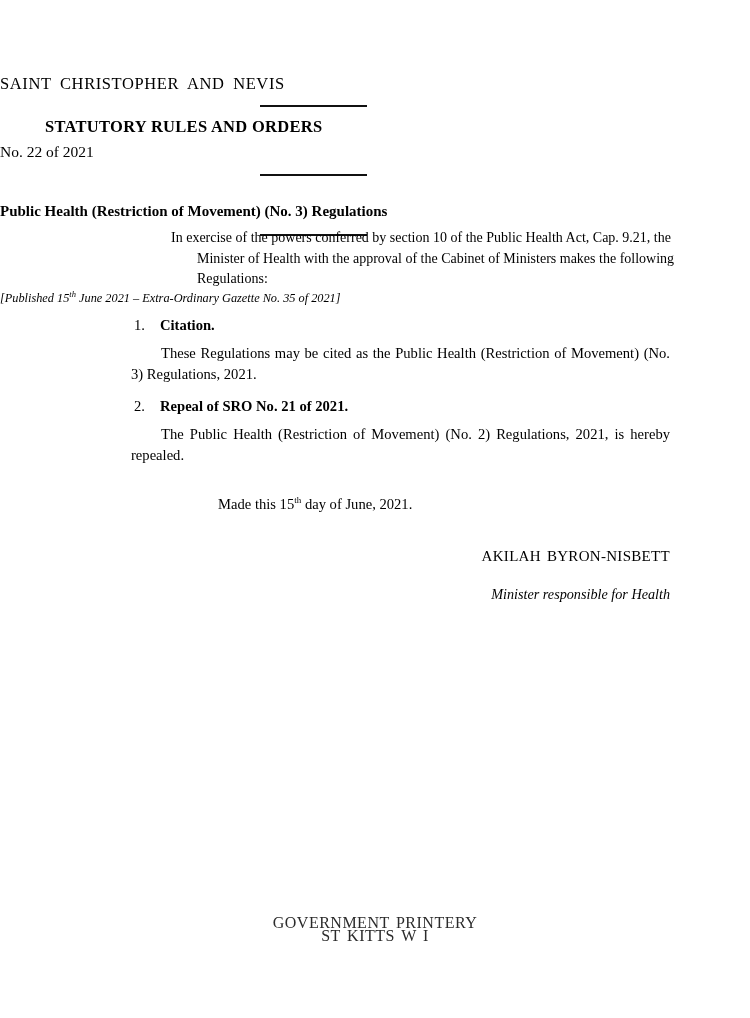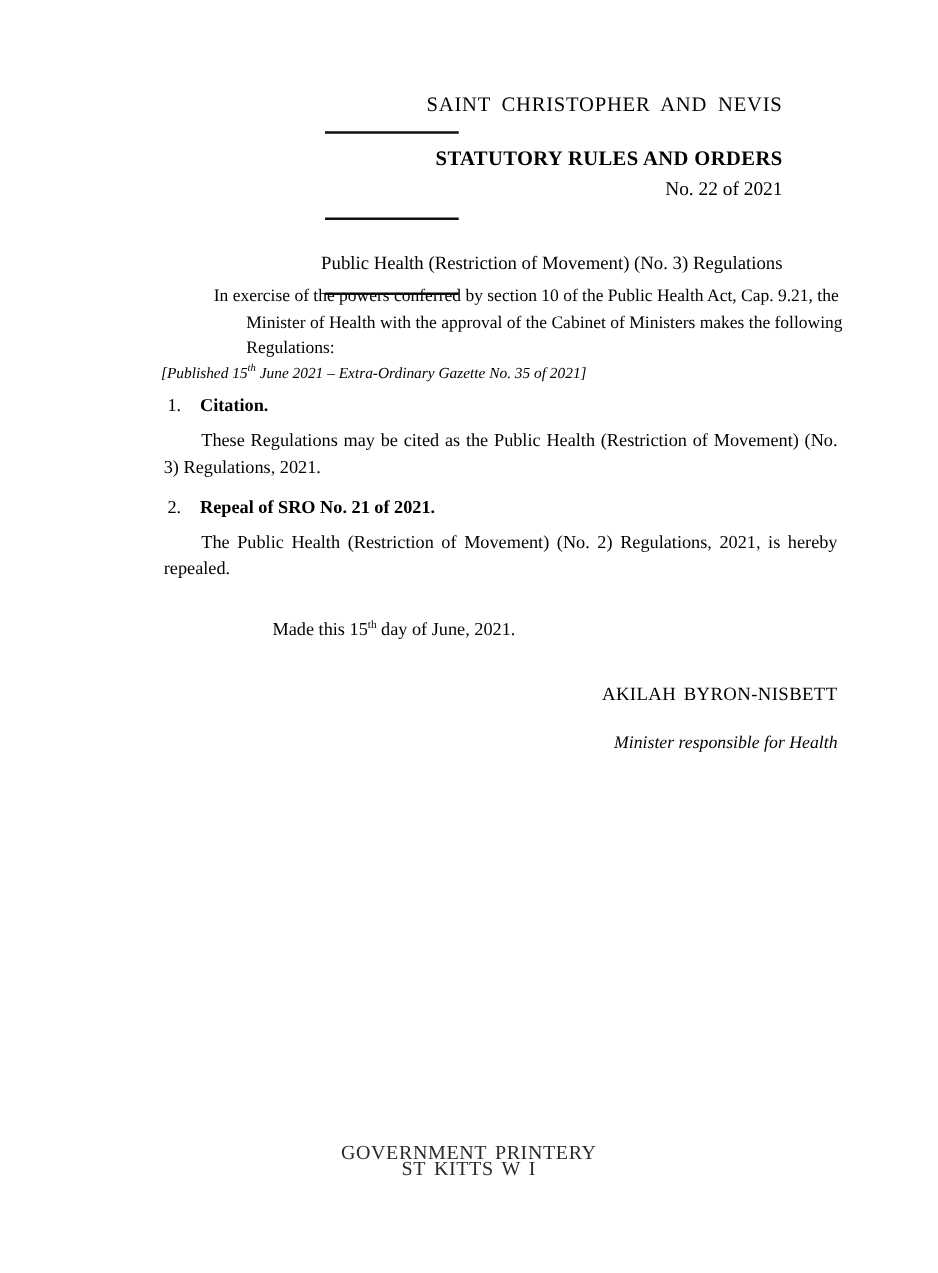--- a/index.html
+++ b/index.html
@@ -23,21 +23,21 @@
     height: 1018px;
     overflow: hidden;
   }
 
   
   .header {
     position: absolute;
     left: 0;
     top: 74px;
     width: 626px;
-    text-align: right;
+    text-align: left;
   }
 
   .country-line {
     font-size: 16.5px;
     letter-spacing: 0.6px;
     word-spacing: 4px;
     line-height: 20px;
   }
 
   .rule {
@@ -61,21 +61,21 @@
 
   .number-line {
     font-size: 15.5px;
     font-weight: normal;
     line-height: 20px;
     margin-top: 5px;
   }
 
   .doc-title {
     font-size: 15px;
-    font-weight: normal;
+    font-weight: bold;
     line-height: 20px;
     margin-top: 25px;
   }
 
   
   .preamble {
     position: absolute;
     left: 171px;
     top: 228px;
     width: 500px;
@@ -86,21 +86,21 @@
   }
   .preamble .first-line-pull {
     margin-left: -26px;
   }
 
   .published {
     position: absolute;
     left: 0;
     top: 290px;
     width: 598px;
-    text-align: center;
+    text-align: left;
     font-size: 12.3px;
     font-style: italic;
     line-height: 16px;
   }
   .published sup {
     font-size: 8.5px;
     vertical-align: super;
     line-height: 0;
   }
 

